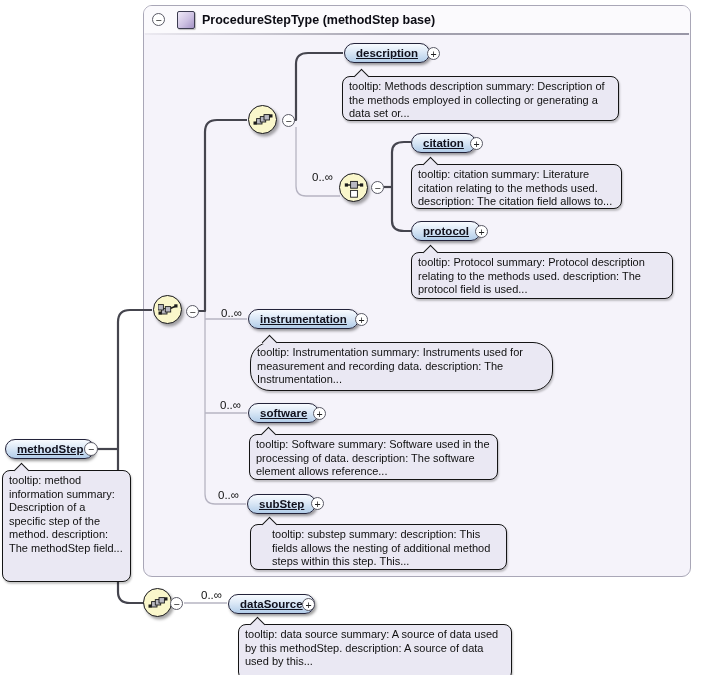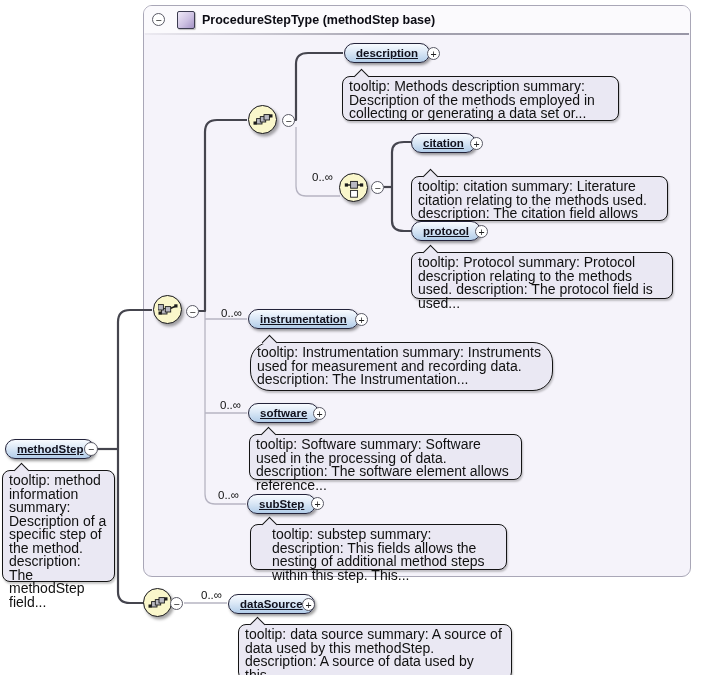--- a/index.html
+++ b/index.html
@@ -51,21 +51,21 @@
     border:1.4px solid #23233a;border-radius:10px;
     background:linear-gradient(to bottom,#f8fbff 0%,#dbe8f6 45%,#b2cde9 100%);
     font-size:11.5px;font-weight:bold;color:#10101c;white-space:nowrap;
     box-shadow:1.5px 2px 3px rgba(0,0,0,0.4);
     text-decoration:underline;
   }
   
   .tip{
     position:absolute;box-sizing:border-box;
     background:#eae8f3;border:1px solid #141414;border-radius:8px;
-    padding:3px 6px;font-size:14px;line-height:13.5px;color:#101010;
+    padding:3px 6px;font-size:11px;line-height:13.5px;color:#101010;
     box-shadow:1px 2px 2px rgba(0,0,0,0.22);
   }
   .notch{
     position:absolute;top:-6px;left:13px;width:10px;height:10px;
     background:#eae8f3;border-left:1px solid #141414;border-top:1px solid #141414;
     transform:rotate(45deg);
   }
   .occ{position:absolute;font-size:11.5px;color:#101010;white-space:nowrap;}
 </style>
 </head>
@@ -97,21 +97,21 @@
       <path d="M152,310 H130 Q118,310 118,322 V592 Q118,603 130,603 H144"></path>
       <path d="M198,311 H205 V132 Q205,120 217,120 H247"></path>
       <path d="M294,120 H296 V64 Q296,53 308,53 H343"></path>
       <path d="M384,187 H392"></path>
       <path d="M411,142 H404 Q392,142 392,152 V221 Q392,231 404,231 H411"></path>
     </g>
   </svg>
 
   <div class="pill" style="left:5px;top:439px;">methodStep</div>
   <div class="pm" style="left:84px;top:442px;width:14px;height:14px;">−</div>
-  <div class="tip" style="left:2px;top:470px;width:113px;height:112px;">
+  <div class="tip" style="left:2px;top:470px;width:129px;height:112px;">
     <div class="notch"></div>
     <span>tooltip: method information summary: Description of a specific step of the method. description: The methodStep field...</span>
   </div>
 
   <div class="comp" style="left:153px;top:295px;">
     <svg width="20" height="20" viewBox="0 0 20 20">
       <path d="M2,13 L18,6" stroke="#1c1c1c" stroke-width="1.4" fill="none"></path>
       <rect x="0.5" y="11.5" width="3.2" height="3.2" fill="#1c1c1c"></rect>
       <rect x="16.3" y="4.3" width="3.2" height="3.2" fill="#1c1c1c"></rect>
       <rect x="3.6" y="8.6" width="5.4" height="5.4" fill="#b9b9c2" stroke="#1c1c1c" stroke-width="0.9"></rect>
@@ -147,21 +147,21 @@
       <rect x="0.8" y="5.4" width="3.2" height="3.2" fill="#1c1c1c"></rect>
       <rect x="16" y="5.4" width="3.2" height="3.2" fill="#1c1c1c"></rect>
       <rect x="6.6" y="3.4" width="6.8" height="6.8" fill="#b9b9c2" stroke="#1c1c1c" stroke-width="0.9"></rect>
       <rect x="6.6" y="12.4" width="6.8" height="6.8" fill="#ffffff" stroke="#1c1c1c" stroke-width="0.9"></rect>
     </svg>
   </div>
   <div class="pm" style="left:371px;top:181px;">−</div>
 
   <div class="pill" style="left:411px;top:133px;">citation</div>
   <div class="pm" style="left:470px;top:137px;">+</div>
-  <div class="tip" style="left:411px;top:164px;width:257px;height:45px;margin-top:12px;">
+  <div class="tip" style="left:411px;top:164px;width:211px;height:45px;">
     <div class="notch"></div>
     <span>tooltip: citation summary: Literature citation relating to the methods used. description: The citation field allows to...</span>
   </div>
 
   <div class="pill" style="left:411px;top:221px;">protocol</div>
   <div class="pm" style="left:475px;top:225px;">+</div>
   <div class="tip" style="left:411px;top:252px;width:262px;height:47px;">
     <div class="notch"></div>
     <span>tooltip: Protocol summary: Protocol description relating to the methods used. description: The protocol field is used...</span>
   </div>
@@ -170,21 +170,21 @@
   <div class="pill" style="left:248px;top:309px;">instrumentation</div>
   <div class="pm" style="left:355px;top:313px;">+</div>
   <div class="tip" style="left:250px;top:342px;width:303px;height:49px;border-radius:20px;">
     <div class="notch"></div>
     <span>tooltip: Instrumentation summary: Instruments used for measurement and recording data. description: The Instrumentation...</span>
   </div>
 
   <div class="occ" style="left:220px;top:399px;">0..∞</div>
   <div class="pill" style="left:248px;top:403px;">software</div>
   <div class="pm" style="left:313px;top:407px;">+</div>
-  <div class="tip" style="left:249px;top:434px;width:273px;height:46px;">
+  <div class="tip" style="left:249px;top:434px;width:249px;height:46px;">
     <div class="notch"></div>
     <span>tooltip: Software summary: Software used in the processing of data. description: The software element allows reference...</span>
   </div>
 
   <div class="occ" style="left:218px;top:489px;">0..∞</div>
   <div class="pill" style="left:247px;top:494px;">subStep</div>
   <div class="pm" style="left:311px;top:497px;">+</div>
   <div class="tip" style="left:250px;top:524px;width:257px;height:46px;padding-left:21px;">
     <div class="notch"></div>
     <span>tooltip: substep summary: description: This fields allows the nesting of additional method steps within this step. This...</span>

